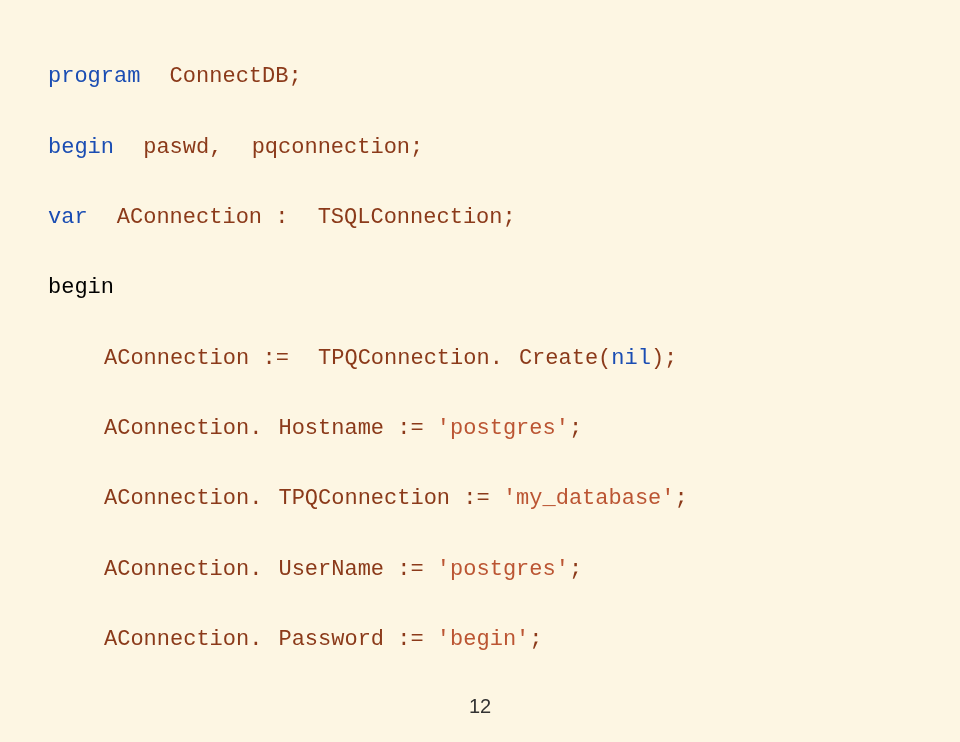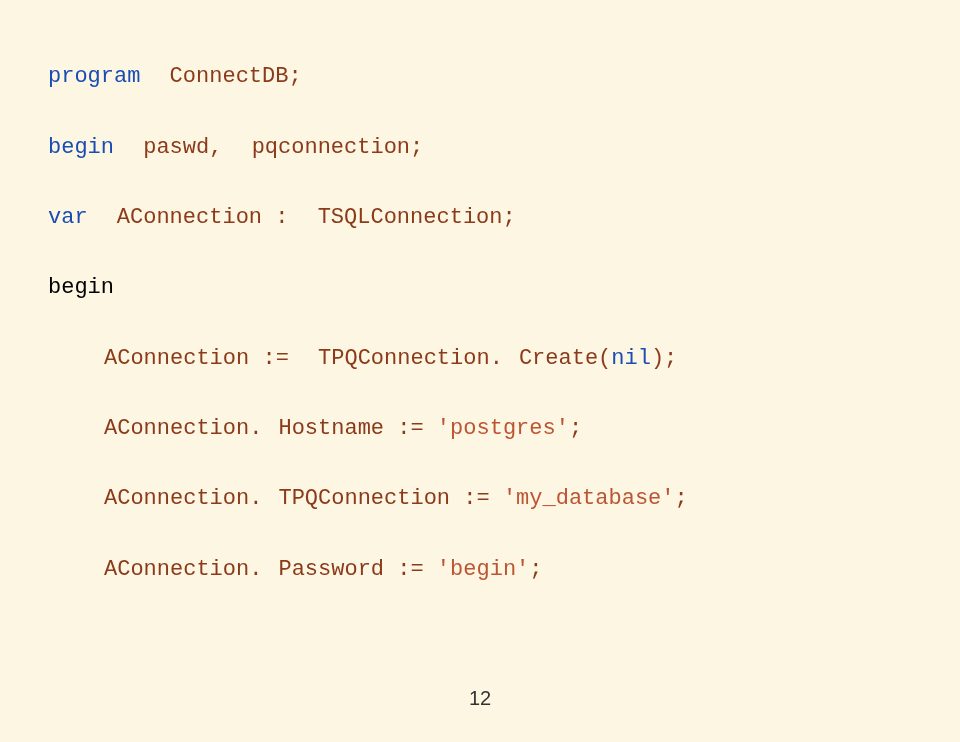--- a/index.html
+++ b/index.html
@@ -20,40 +20,41 @@
       white-space: pre;
     }
     .kw-blue { color: #1a4db3; font-family: Liberation Mono, monospace; }
     .kw-red { color: #000000; }
     .identifier { color: #8b3a1a; padding-left: 16px; }
     .string { color: #bb5533; }
     .punct { color: #8b3a1a; }
     .indent1 { margin-left: 40px; }
     .page-num {
       position: absolute;
-      bottom: 28px;
+      bottom: 20px;
       left: 50%;
       transform: translateX(-50%);
       color: #333;
       font-family: Arial, sans-serif;
       font-size: 20px;
     }
     .line { display: block; }
   </style>
 </head>
 <body>
 
 <div class="code-block">
 <span class="line"><span class="kw-blue">program</span><span class="identifier"> ConnectDB</span><span class="punct">;</span></span>
 <span class="line"><span class="kw-blue">begin</span><span class="identifier"> paswd</span><span class="punct">,</span><span class="identifier"> pqconnection</span><span class="punct">;</span></span>
 <span class="line"><span class="kw-blue">var</span><span class="identifier"> AConnection </span><span class="punct">:</span><span class="identifier"> TSQLConnection</span><span class="punct">;</span></span>
 <span class="line"><span class="kw-red">begin</span></span>
 <span class="line indent1"><span class="identifier">AConnection </span><span class="punct">:=</span><span class="identifier"> TPQConnection</span><span class="punct">.</span><span class="identifier">Create</span><span class="punct">(</span><span class="kw-blue">nil</span><span class="punct">);</span></span>
 <span class="line indent1"><span class="identifier">AConnection</span><span class="punct">.</span><span class="identifier">Hostname </span><span class="punct">:=</span><span class="string"> '</span><span class="string">postgres</span><span class="string">'</span><span class="punct">;</span></span>
 <span class="line indent1"><span class="identifier">AConnection</span><span class="punct">.</span><span class="identifier">TPQConnection </span><span class="punct">:=</span><span class="string"> '</span><span class="string">my_database</span><span class="string">'</span><span class="punct">;</span></span>
+<span class="line indent1"><span class="identifier">AConnection</span><span class="punct">.</span><span class="identifier">UserName </span><span class="punct">:=</span><span class="string"> '</span><span class="string">postgres</span><span class="string">'</span><span class="punct">;</span></span>
 <span class="line indent1"><span class="identifier">AConnection</span><span class="punct">.</span><span class="identifier">Password </span><span class="punct">:=</span><span class="string"> '</span><span class="string">begin</span><span class="string">'</span><span class="punct">;</span></span>
 
 
 
 
 
 
 
 
 

